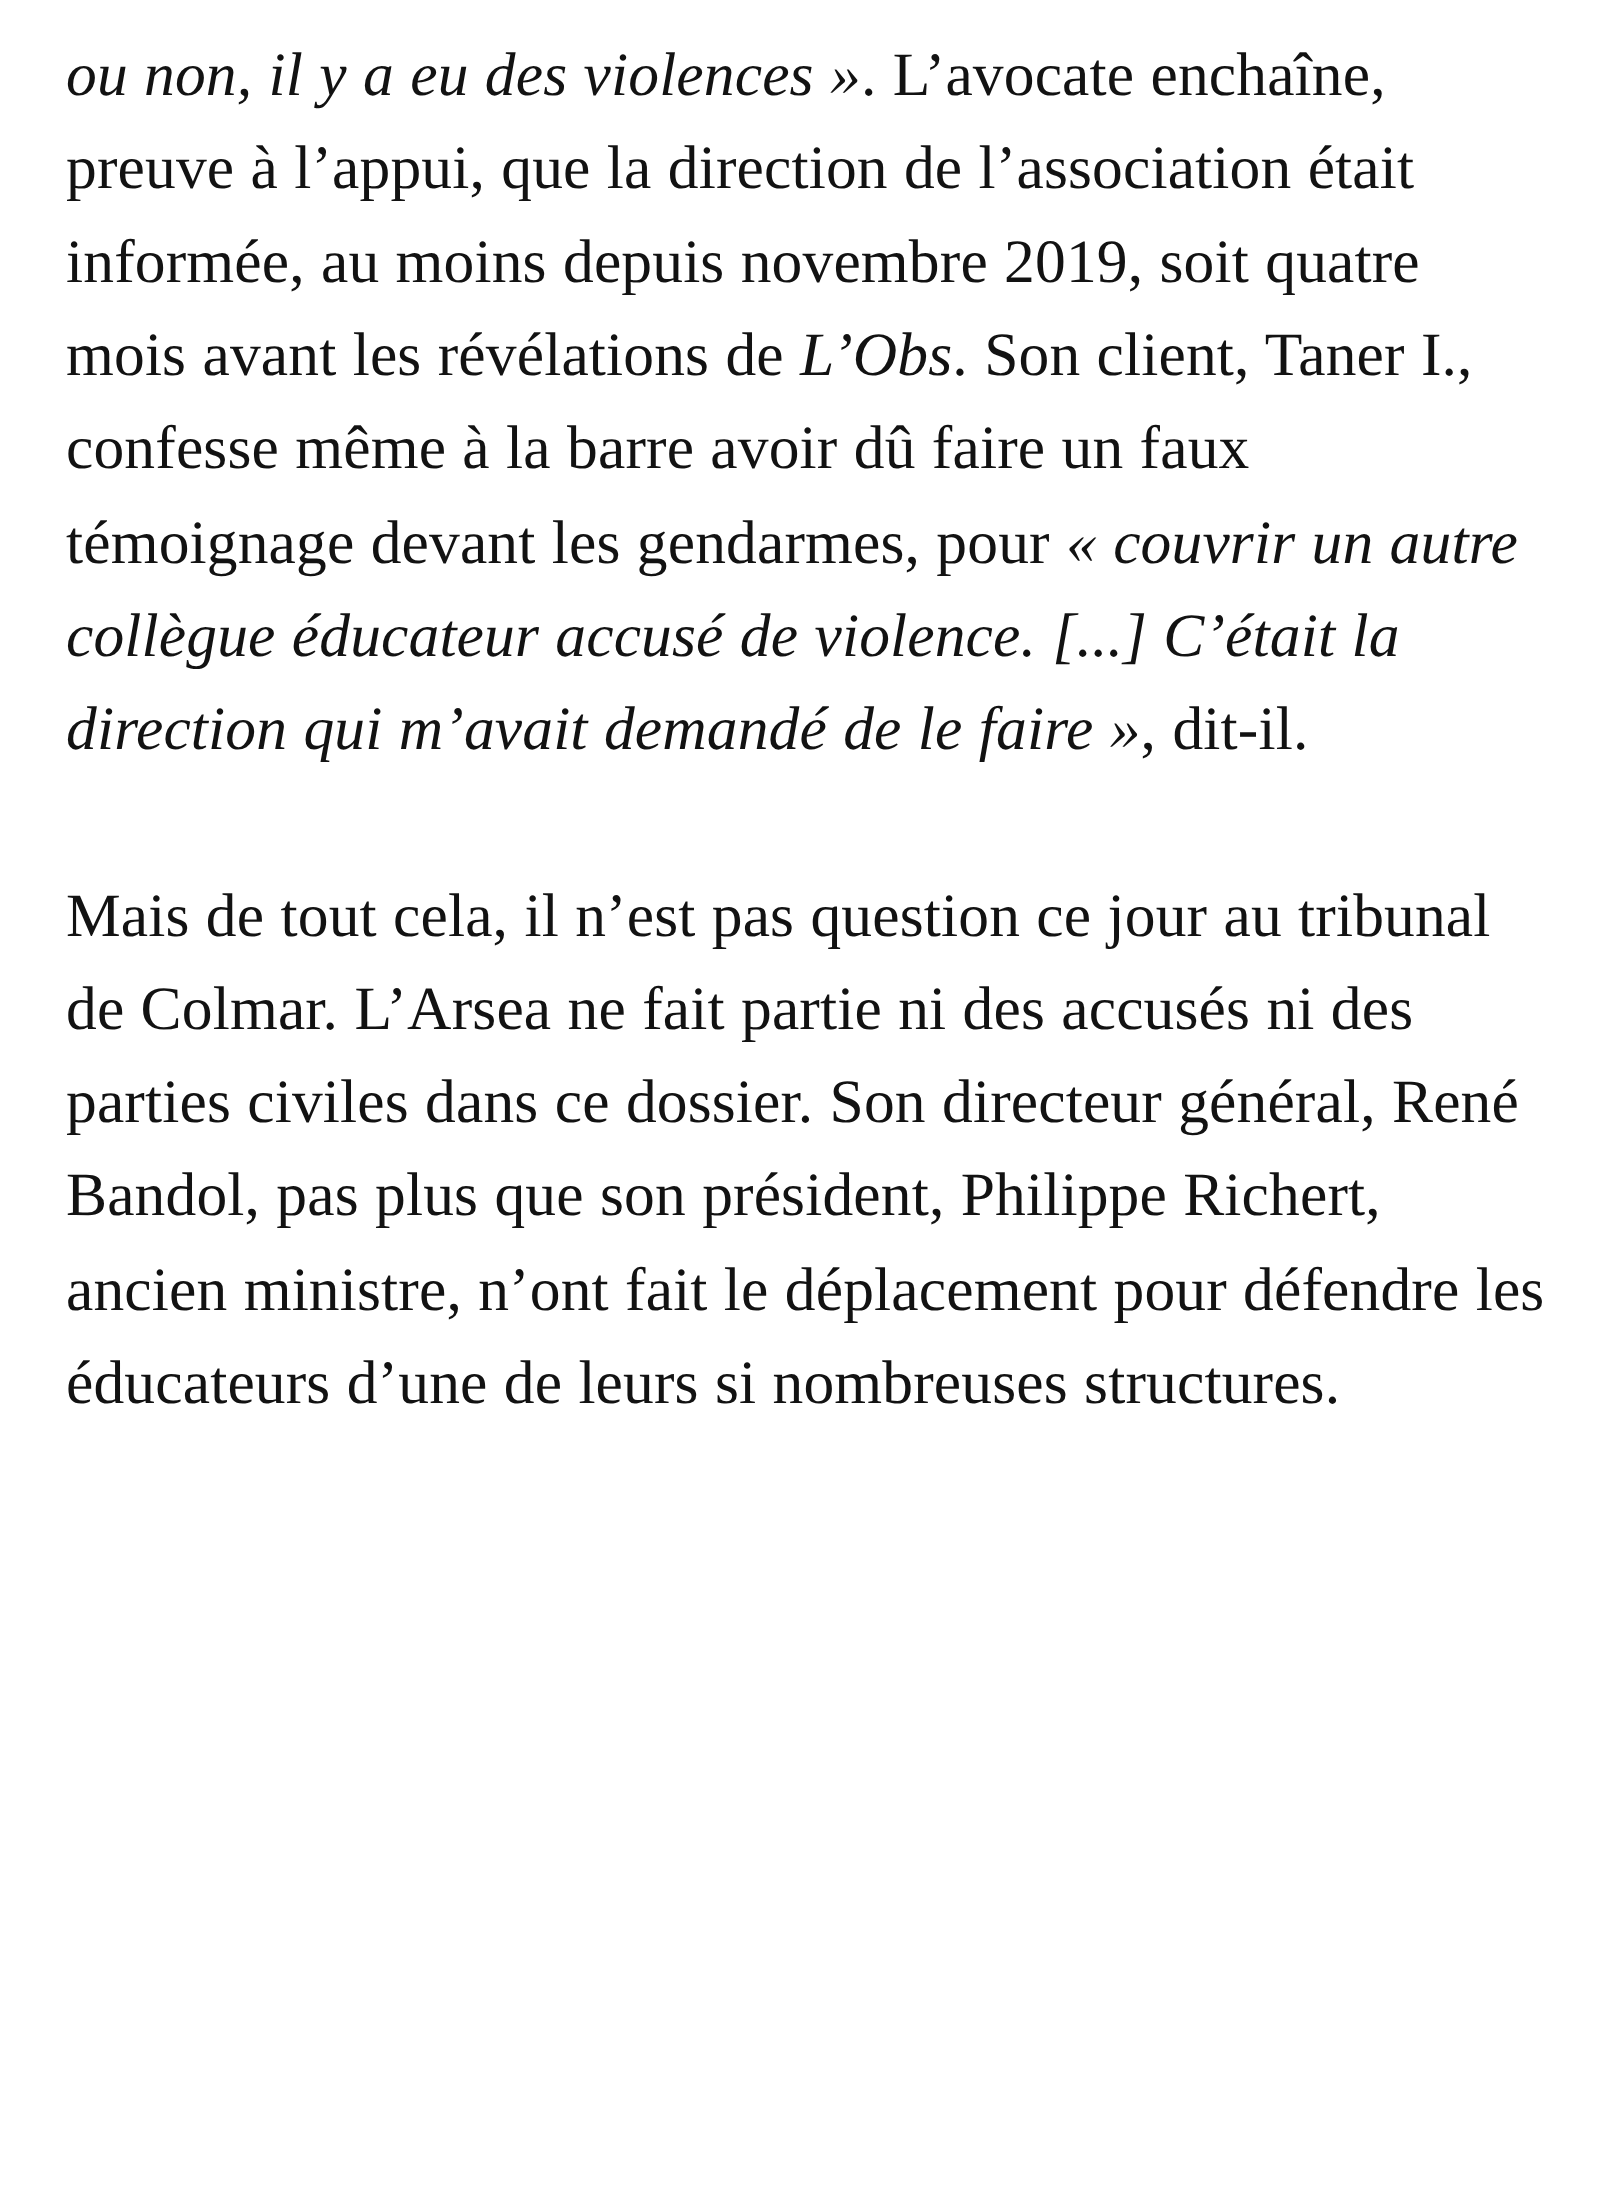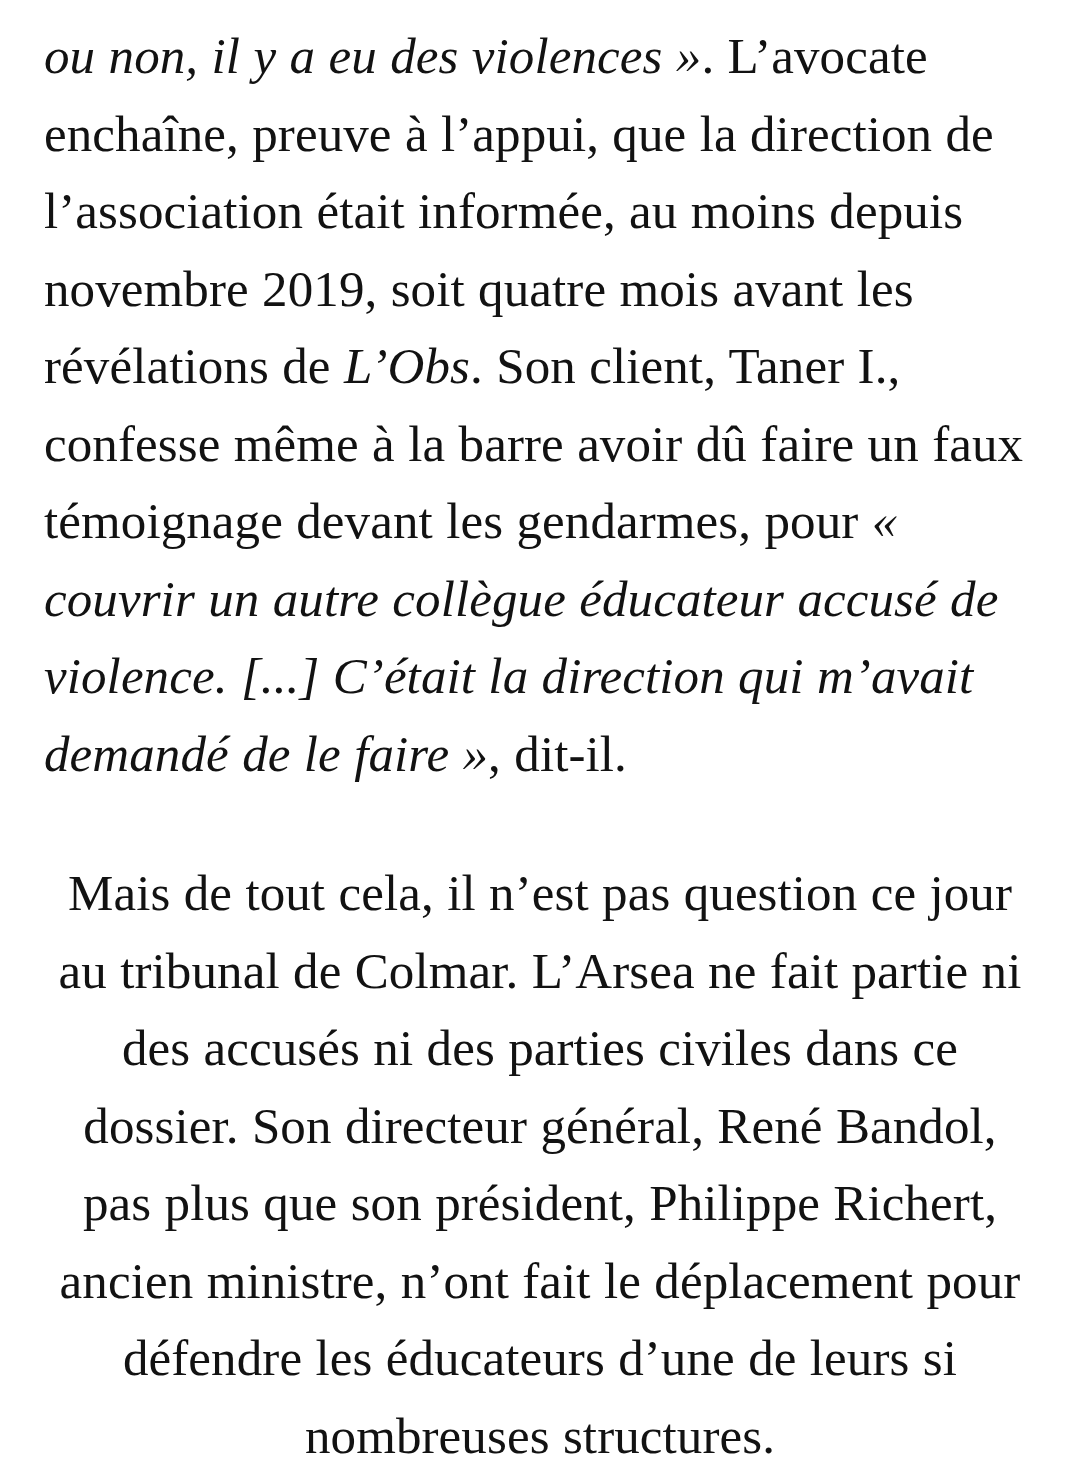--- a/index.html
+++ b/index.html
@@ -13,30 +13,29 @@
     font-family: "Liberation Serif", "DejaVu Serif", serif;
     color: #121212;
     -webkit-font-smoothing: antialiased;
   }
   .article {
     padding: 18px 44px 0 44px;
     box-sizing: border-box;
     width: 1080px;
   }
   p.body-par {
-    font-size: 51px;
+    font-size: 41px;
     line-height: 1.52;
     margin: 0 0 0 0;
     text-align: left;
     letter-spacing: 0.1px;
     word-spacing: 0.5px;
   }
   p.body-par + p.body-par {
     margin-top: 62px;
-    text-align: center;
   }
   .quote-it {
     font-style: italic;
   }
   .work-title {
     font-style: italic;
   }
 </style>
 </head>
 <body>

